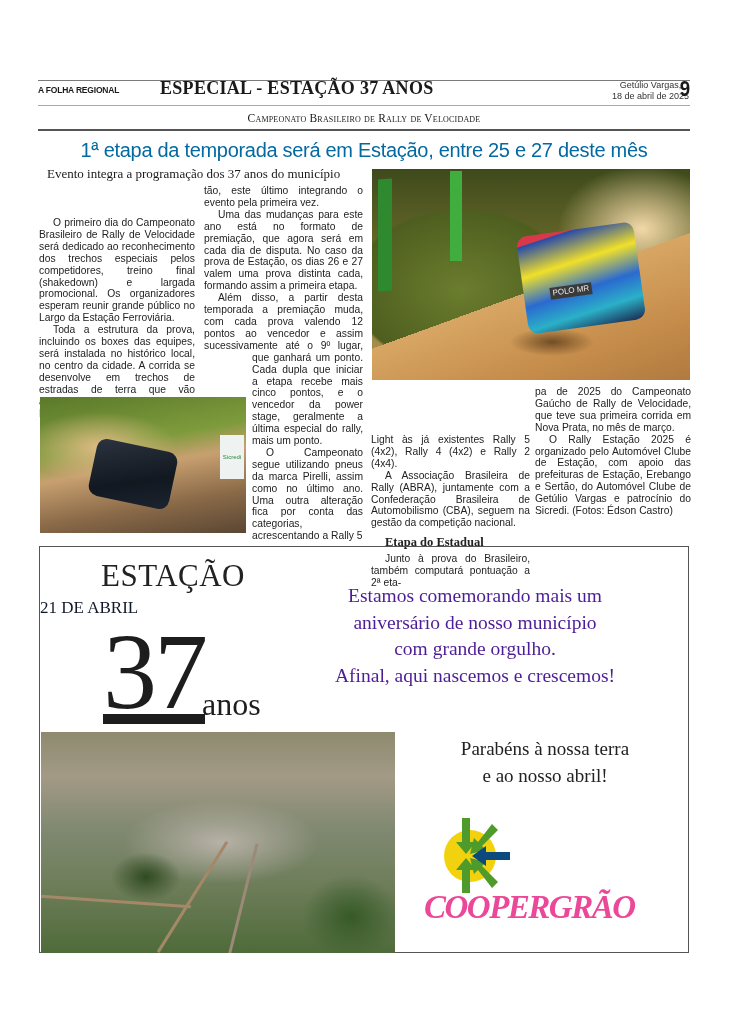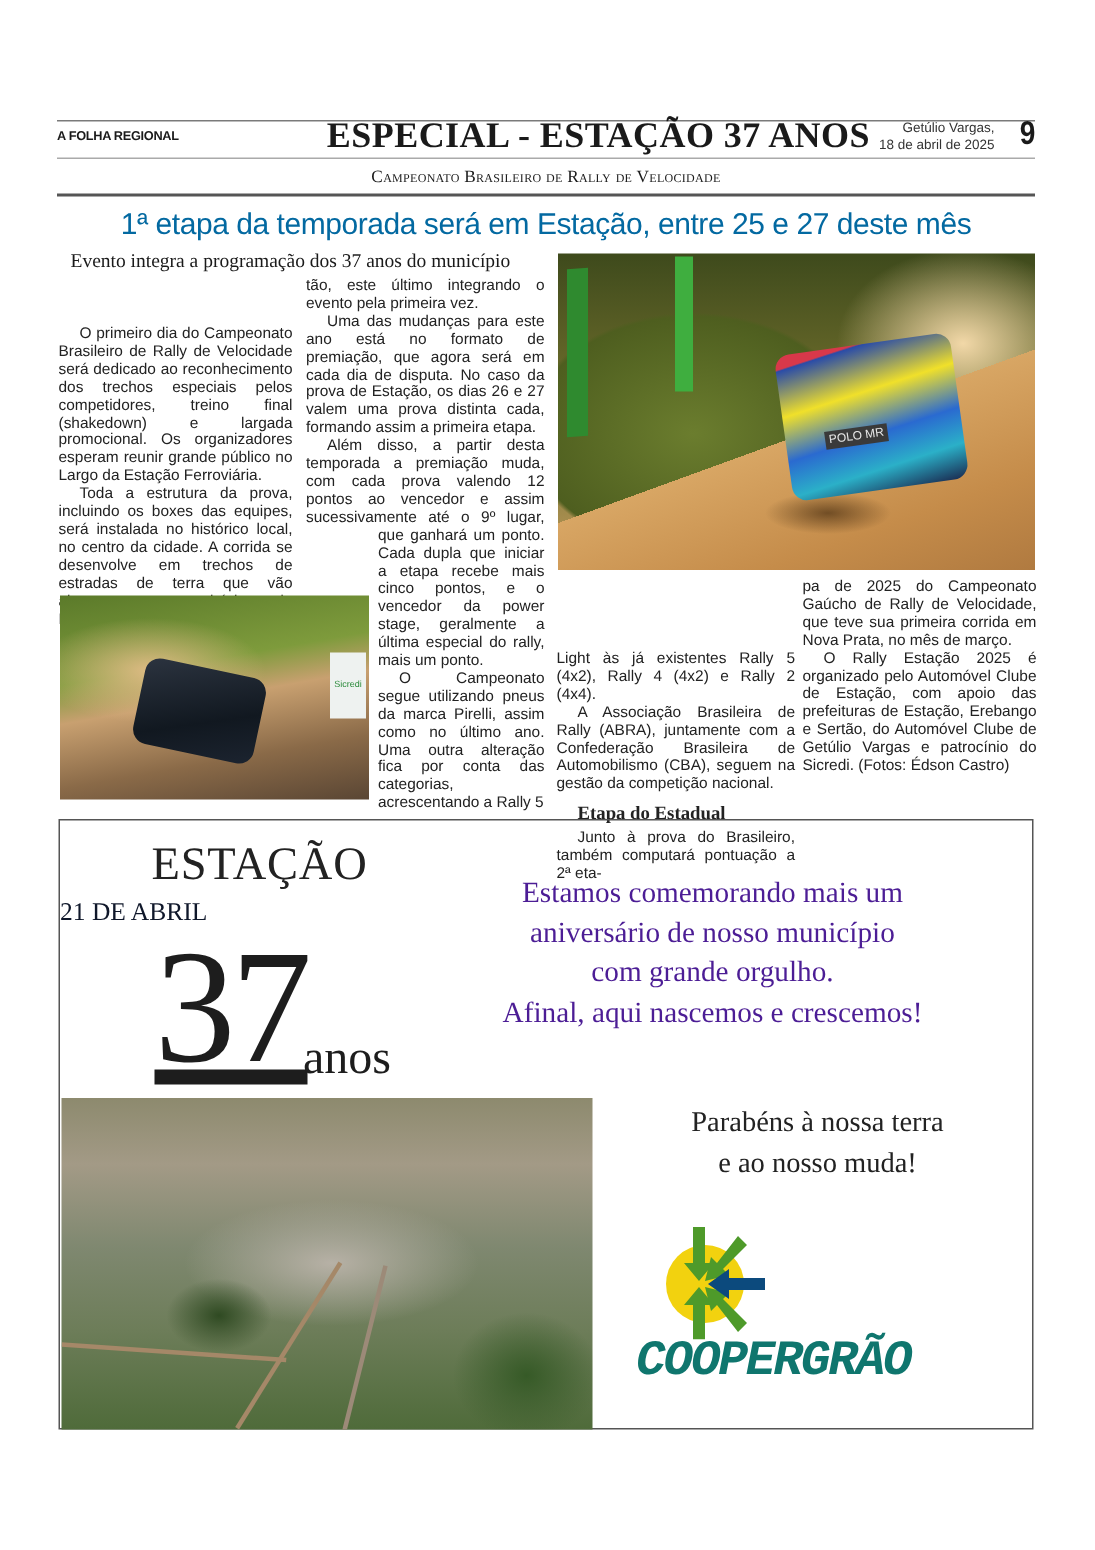--- a/index.html
+++ b/index.html
@@ -1,21 +1,21 @@
 <!DOCTYPE html>
 <html><head>
 <meta charset="utf-8">
 <style>
   html, body { margin: 0; padding: 0; background: #ffffff; }
   body { width: 730px; height: 1033px; position: relative; overflow: hidden; color: #1a1a1a; font-family: "Liberation Sans", sans-serif; }
 
   .masthead-rule { position: absolute; left: 38px; width: 652px; height: 1px; background: #7a7a7a; }
   .masthead-left { position: absolute; left: 38px; top: 85px; font-size: 8.5px; font-weight: bold; letter-spacing: -0.2px; font-family: "Liberation Sans", sans-serif; }
-  .masthead-title { position: absolute; left: 160px; width: 420px; top: 78px; text-align: right; font-family: "Liberation Serif", serif; font-weight: bold; font-size: 24px; letter-spacing: 0.3px; }
-  .masthead-right { position: absolute; right: 67px; top: 80px; text-align: right; font-size: 9px; line-height: 11px; color: #333; }
+  .masthead-title { position: absolute; left: 160px; width: 420px; top: 78px; text-align: left; font-family: "Liberation Serif", serif; font-weight: bold; font-size: 18px; letter-spacing: 0.3px; }
+  .masthead-right { position: absolute; right: 41px; top: 80px; text-align: center; font-size: 9px; line-height: 11px; color: #333; }
   .page-number { position: absolute; right: 40px; top: 78px; font-size: 22px; font-weight: bold; font-family: "Liberation Sans", sans-serif; letter-spacing: -1px; line-height: 22px; transform: scaleX(0.85); }
   .section-kicker { position: absolute; left: 38px; width: 652px; top: 112px; text-align: center; font-family: "Liberation Serif", serif; font-size: 11.5px; font-variant: small-caps; letter-spacing: 0.2px; }
 
   .headline { position: absolute; left: 38px; width: 652px; top: 139px; text-align: center; font-size: 20px; font-family: "Liberation Sans", sans-serif; letter-spacing: -0.3px; color: #0369a1; }
   .subhead { position: absolute; left: 47px; top: 166px; font-family: "Liberation Serif", serif; font-size: 13px; color: #1a1a1a; }
 
   .col { position: absolute; font-size: 10.3px; line-height: 11.9px; text-align: justify; color: #222; font-family: "Liberation Sans", sans-serif; }
   .col p { margin: 0; text-indent: 14px; }
   .col .cont { text-indent: 0; }
   .col h3 { margin: 8px 0 4px 0; font-family: "Liberation Serif", serif; font-size: 12.5px; font-weight: bold; text-indent: 14px; }
@@ -45,21 +45,21 @@
   .flag { position: absolute; background: #2f8a2f; }
 
   .ad-box { position: absolute; left: 39px; top: 546px; width: 650px; height: 407px; border: 1px solid #555; box-sizing: border-box; }
   .ad-estacao { position: absolute; left: 40px; width: 266px; top: 558px; text-align: center; font-family: "Liberation Serif", serif; font-size: 31px; letter-spacing: 0.5px; color: #222; }
   .ad-date { position: absolute; left: 40px; width: 266px; top: 598px; text-align: left; font-family: "Liberation Serif", serif; font-size: 17px; color: #0f172a; }
   .ad-37 { position: absolute; left: 103px; top: 618px; font-family: "Liberation Serif", serif; font-size: 108px; line-height: 108px; color: #1d1d1d; letter-spacing: -3px; text-decoration: underline; }
   .ad-anos { position: absolute; left: 202px; top: 686px; font-family: "Liberation Serif", serif; font-size: 32px; color: #1d1d1d; }
   .ad-message { position: absolute; left: 300px; width: 350px; top: 583px; text-align: center; font-family: "Liberation Serif", serif; font-size: 19.5px; line-height: 26.5px; color: #4c1d95; }
   .ad-congrats { position: absolute; left: 410px; width: 270px; top: 735px; text-align: center; font-family: "Liberation Serif", serif; font-size: 19px; line-height: 27px; color: #222; }
   .logo-mark { position: absolute; left: 440px; top: 818px; width: 80px; height: 75px; }
-  .logo-word { position: absolute; left: 424px; top: 889px; font-family: Liberation Mono, monospace; font-weight: bold; font-style: italic; font-size: 33px; color: #0f766e; letter-spacing: -1.5px; }
+  .logo-word { position: absolute; left: 424px; top: 889px; font-family: Liberation Serif, serif; font-weight: bold; font-style: italic; font-size: 33px; color: #ec4899; letter-spacing: -1.5px; }
 </style>
 </head>
 <body>
 
 <div class="masthead-rule" style="top:80px;"></div>
 <div class="masthead-left">A FOLHA REGIONAL</div>
 <div class="masthead-title">ESPECIAL - ESTAÇÃO 37 ANOS</div>
 <div class="masthead-right">
   <div>Getúlio Vargas,</div>
   <div>18 de abril de 2025</div>
@@ -125,21 +125,21 @@
 </div>
 
 <div class="photo photo-city">
   <div style="position:absolute; left:150px; top:100px; width:3px; height:130px; background:#a58868; transform:rotate(32deg);"></div>
   <div style="position:absolute; left:200px; top:110px; width:3px; height:120px; background:#9c8a78; transform:rotate(14deg);"></div>
   <div style="position:absolute; left:0px; top:168px; width:150px; height:3px; background:#a58868; transform:rotate(4deg);"></div>
 </div>
 
 <div class="ad-congrats">
   <div>Parabéns à nossa terra</div>
-  <div>e ao nosso muda!</div>
+  <div>e ao nosso abril!</div>
 </div>
 
 <svg class="logo-mark" viewBox="0 0 80 75">
   <circle cx="30" cy="38" r="26" fill="#f2d20f"></circle>
   <polygon points="22,0 30,0 30,24 36,24 26,36 16,24 22,24" fill="#4e9a2a"></polygon>
   <polygon points="22,75 30,75 30,52 36,52 26,40 16,52 22,52" fill="#4e9a2a"></polygon>
   <polygon points="52,6 58,12 42,28 46,32 30,36 34,20 38,24" fill="#4e9a2a"></polygon>
   <polygon points="52,70 58,64 42,48 46,44 30,40 34,56 38,52" fill="#4e9a2a"></polygon>
   <polygon points="70,34 70,42 46,42 46,48 32,38 46,28 46,34" fill="#0c4a7d"></polygon>
 </svg>

